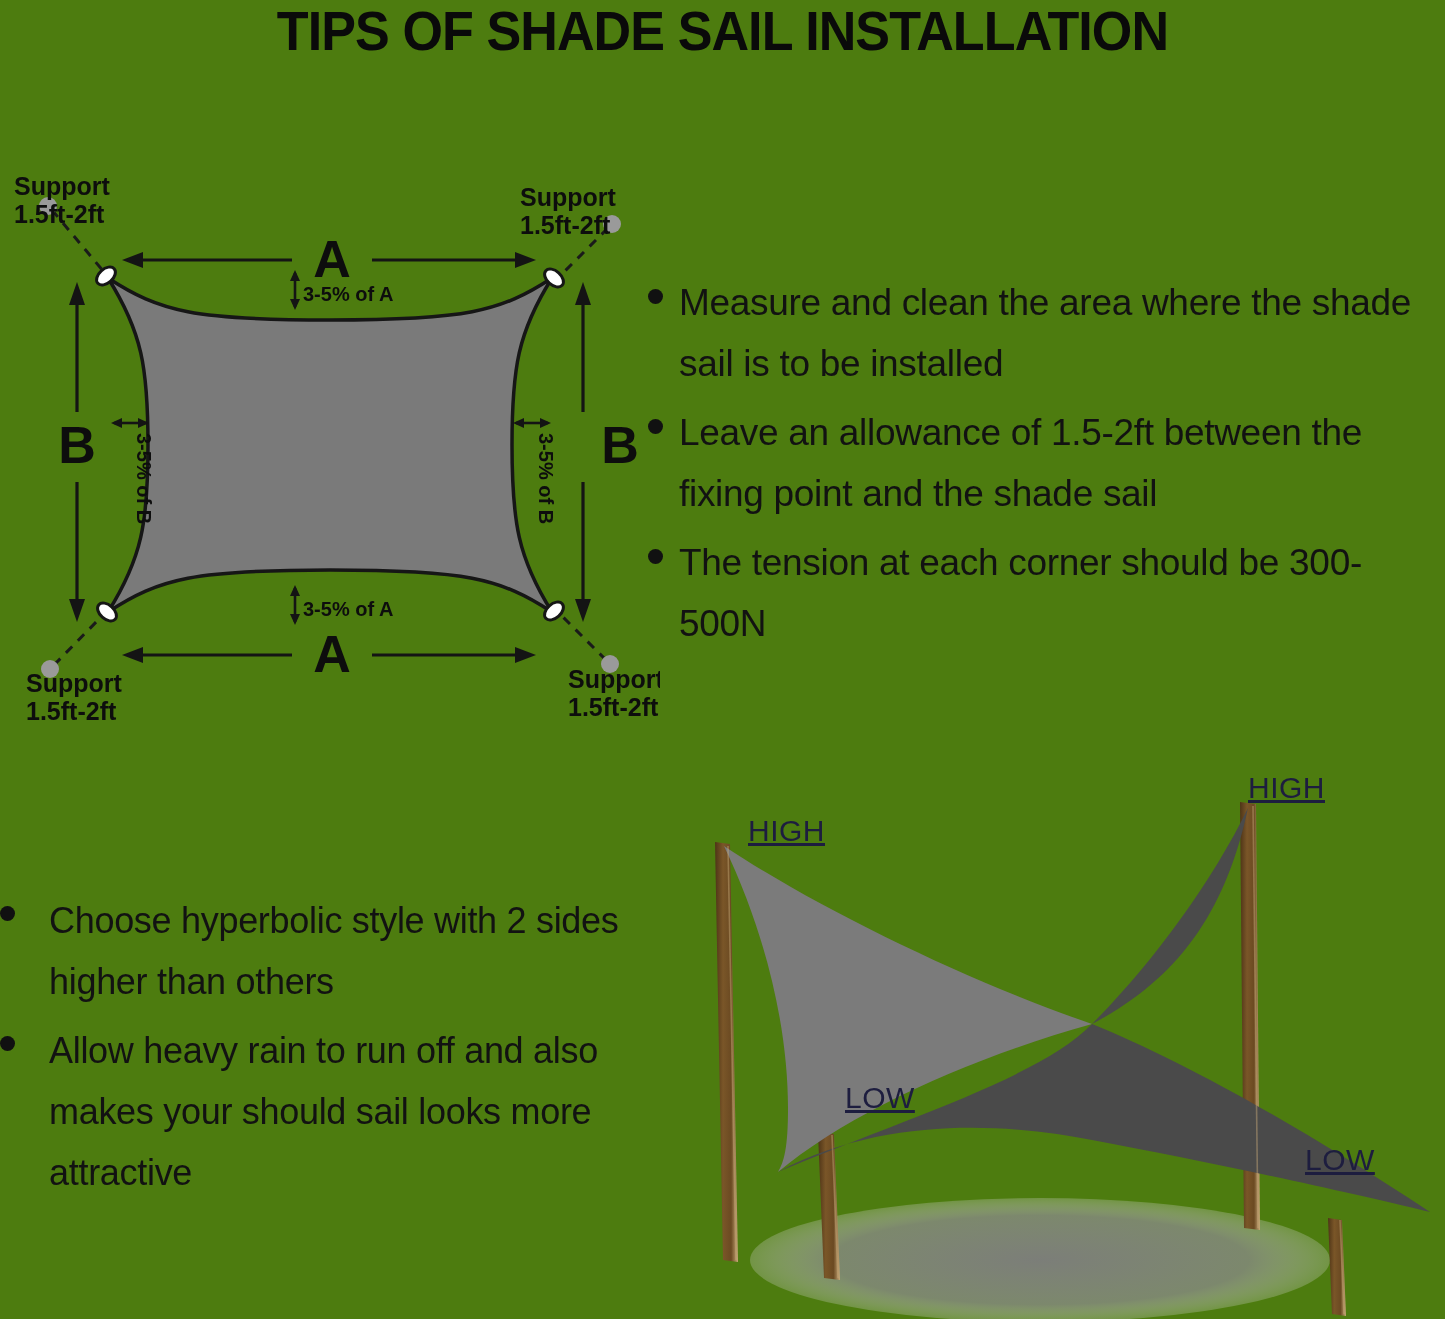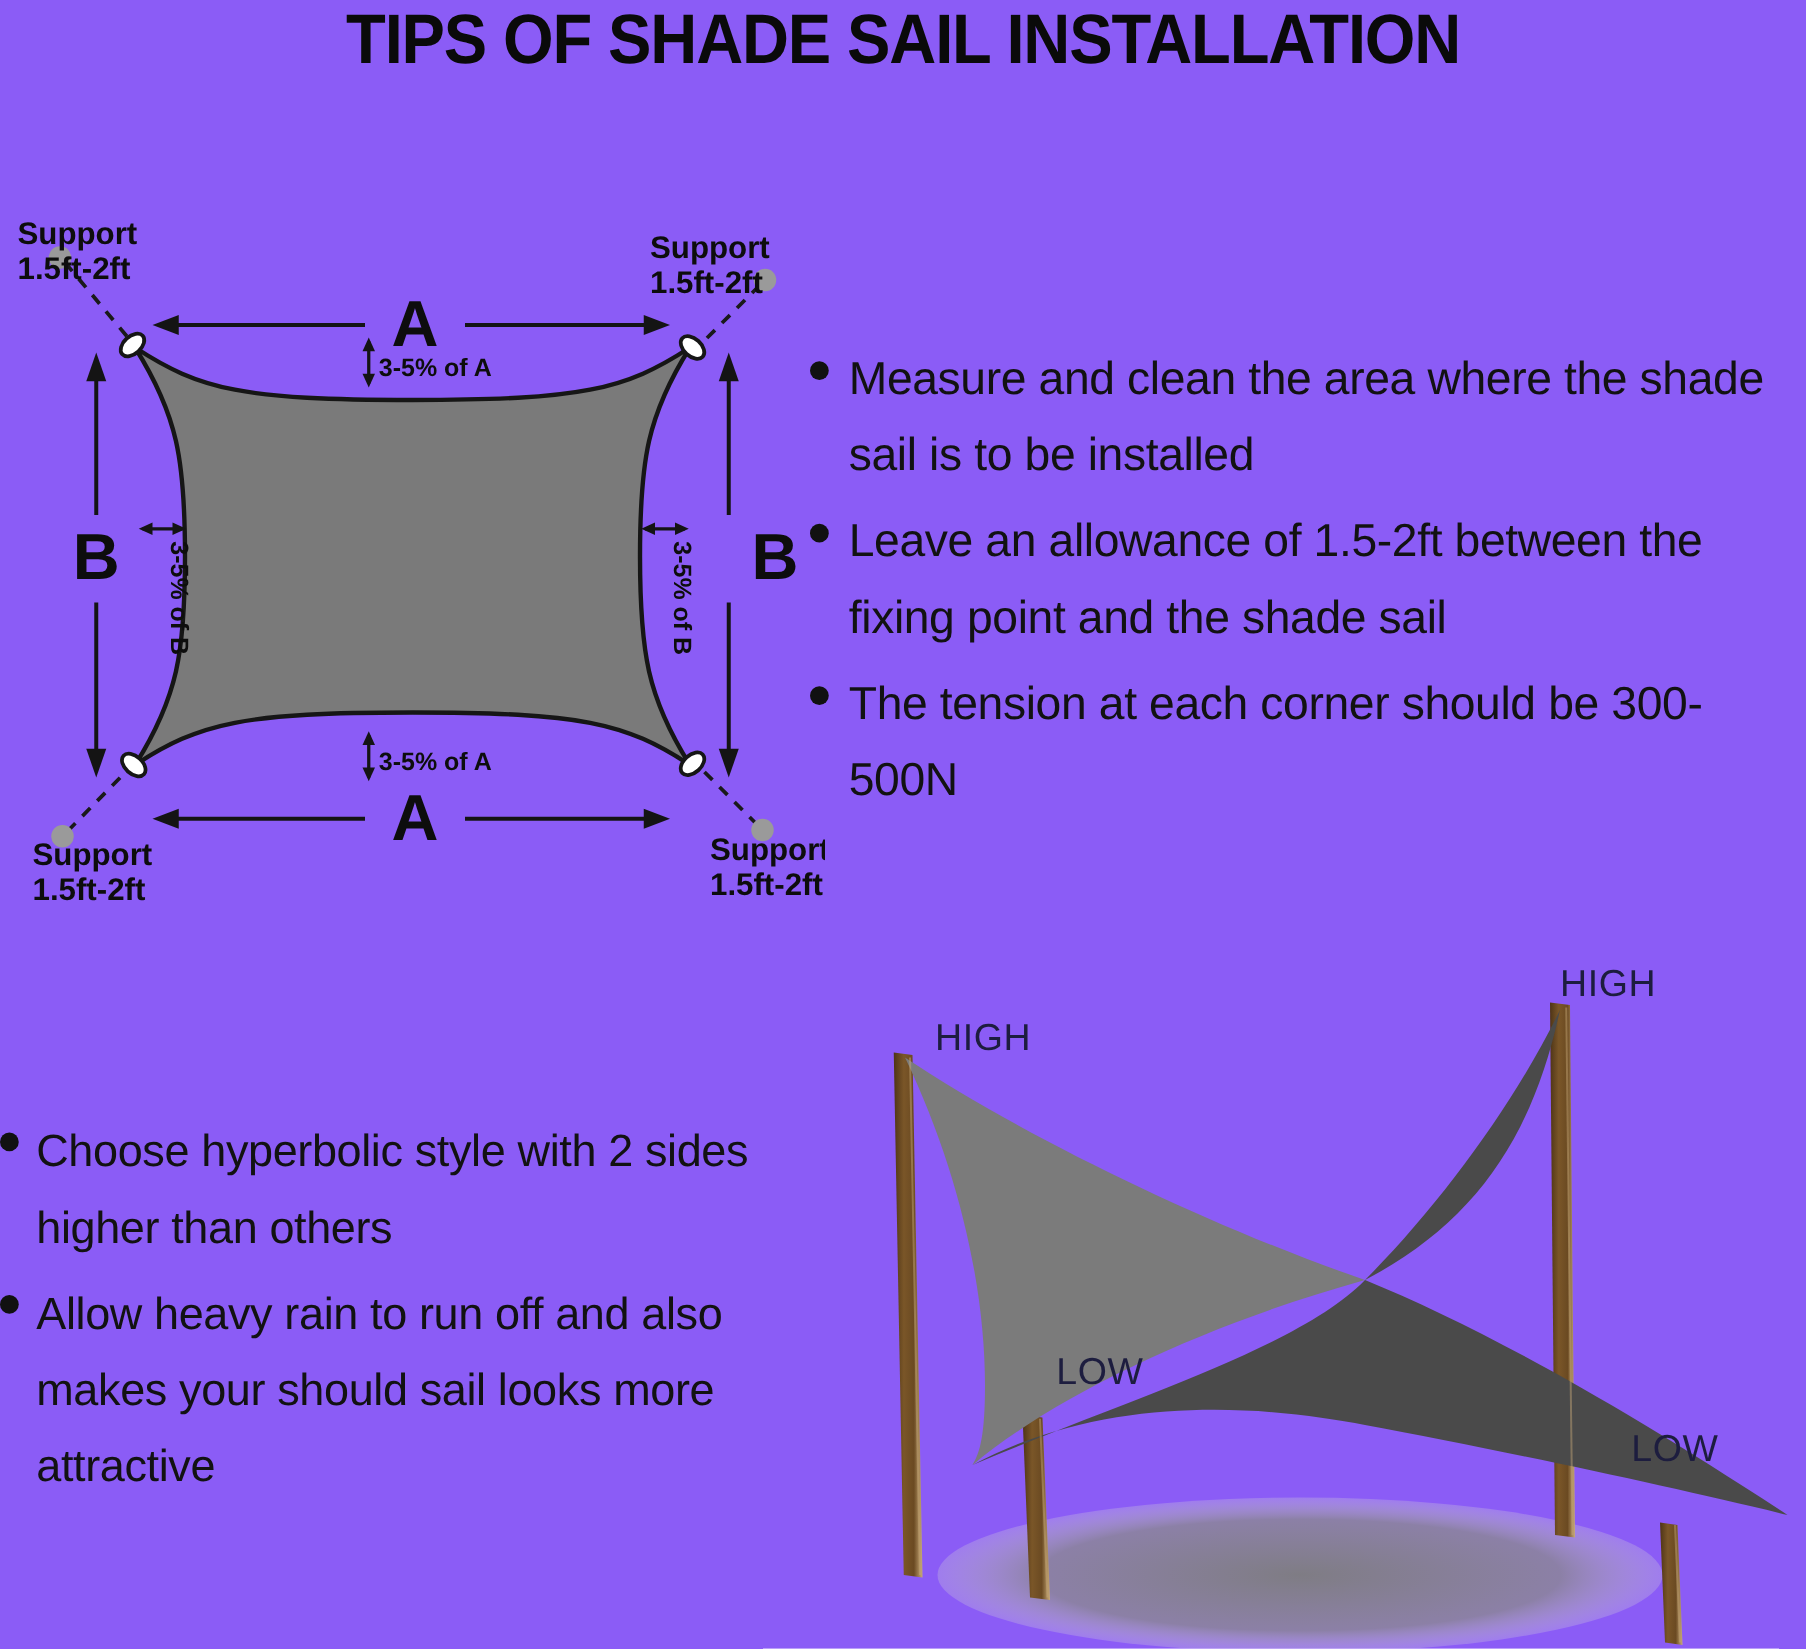--- a/index.html
+++ b/index.html
@@ -4,21 +4,21 @@
 <style>
   html, body {
     margin: 0;
     padding: 0;
     background: #ffffff;
   }
   #page {
     position: relative;
     width: 1445px;
     height: 1319px;
-    background: #8b5cf6;
+    background: #4d7c0f;
     font-family: "Liberation Sans", sans-serif;
     overflow: hidden;
   }
 
   
   #title {
     position: absolute;
     left: 0;
     top: 0;
     width: 1445px;
@@ -76,20 +76,21 @@
     flex: 1 1 auto;
     font-family: "Liberation Sans", sans-serif;
     font-size: 37px;
     line-height: 61px;
     color: #121212;
     letter-spacing: -0.3px;
   }
   #tips-bottom-left .bullet-text {
     font-size: 36px;
     line-height: 61px;
+    margin-left: 20px;
   }
   #tips-bottom-left .bullet-dot {
     margin-top: 16px;
     margin-right: 14px;
   }
 
   
   #hyper-diagram {
     position: absolute;
     left: 640px;
@@ -99,20 +100,21 @@
   }
   #hyper-diagram svg { display: block; }
 
   .hi-lo-label {
     position: absolute;
     font-family: "Liberation Sans", sans-serif;
     font-size: 30px;
     color: #1d1d3f;
     letter-spacing: 0.5px;
     white-space: nowrap;
+    text-decoration: underline;
   }
 </style>
 </head>
 <body>
 
 <div id="page">
 
   <div id="title">TIPS OF SHADE SAIL INSTALLATION</div>
 
   <div id="rect-diagram">

